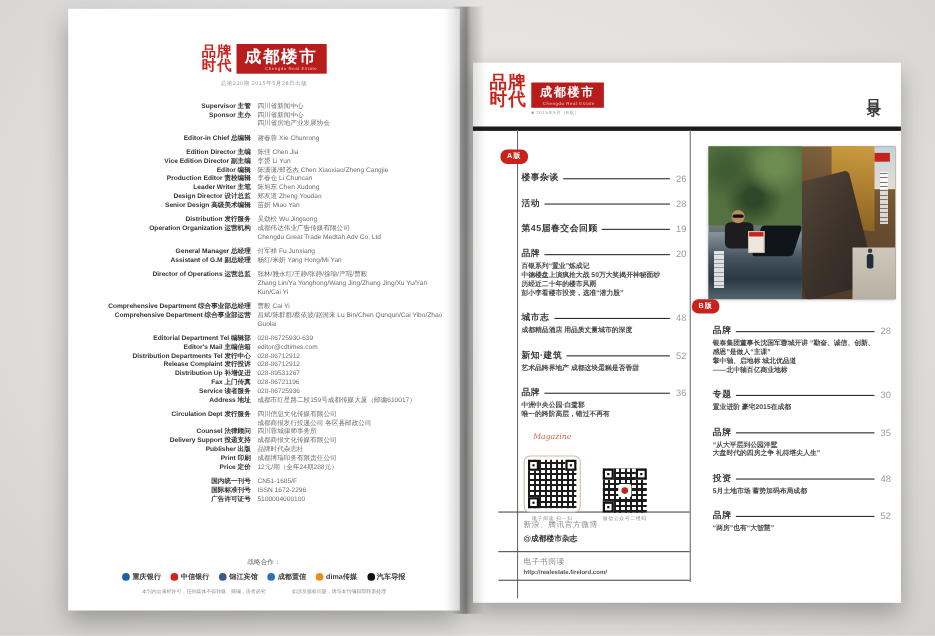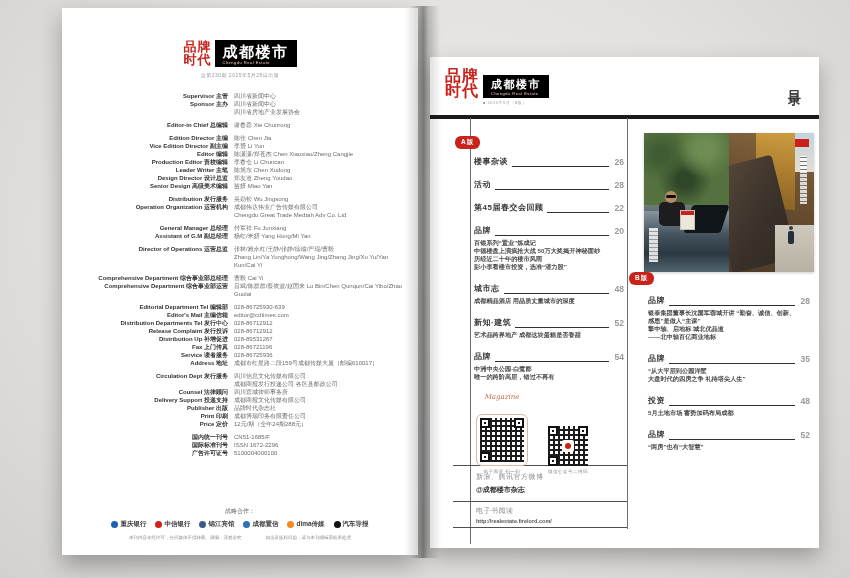--- a/index.html
+++ b/index.html
@@ -15,21 +15,21 @@
   .page-left{left:62px;top:8px;width:356px;height:547px;box-shadow:0 10px 22px rgba(0,0,0,.30);}
   .page-left::after{content:"";position:absolute;top:0;right:0;bottom:0;width:14px;
     background:linear-gradient(to left, rgba(0,0,0,.14), transparent);}
   .page-right{left:430px;top:57px;width:389px;height:491px;box-shadow:0 9px 20px rgba(0,0,0,.28);}
   .page-right::before{content:"";position:absolute;top:0;left:0;bottom:0;width:12px;
     background:linear-gradient(to right, rgba(0,0,0,.12), transparent);z-index:5;pointer-events:none;}
 
   
   .lp-logo{margin:32px auto 0;width:136px;display:flex;align-items:flex-start;justify-content:center;gap:3px;}
   .brand-stack{color:#c8221b;font-weight:bold;font-size:13px;line-height:13px;letter-spacing:1px;white-space:pre-line;text-align:center;}
-  .brand-box{background:#000000;color:#fff;text-align:left;padding:3px 8px 2px;}
+  .brand-box{background:#b91c1c;color:#fff;text-align:right;padding:3px 8px 2px;}
   .brand-main{font-size:15px;font-weight:bold;letter-spacing:1.5px;line-height:17px;}
   .brand-sub{font-size:4px;line-height:5px;color:#f3c6c0;letter-spacing:.5px;}
   .lp-issue{text-align:center;font-size:5px;color:#999;margin-top:5px;letter-spacing:.5px;}
   .masthead{margin:14px auto 0;width:340px;font-size:6px;line-height:8px;}
   .mh-row{display:flex;}
   .mh-row.gap{margin-top:5px;}
   .mh-label{width:158px;flex:none;text-align:right;font-weight:bold;color:#333;padding-right:6px;}
   .mh-value{flex:1;color:#6b6b6b;white-space:pre-line;}
   .partners{position:absolute;left:0;right:0;bottom:15px;text-align:center;}
   .partners-title{font-size:6px;color:#666;margin-bottom:4px;}
@@ -52,24 +52,24 @@
   .rp-rule{position:absolute;top:58px;left:0;width:100%;height:3.5px;background:#1b1b1b;}
   .vline-a{position:absolute;left:40px;top:61px;width:1px;height:426px;background:#6e6e6e;}
   .vline-mid{position:absolute;left:197px;top:61px;width:1px;height:411px;background:#6e6e6e;}
   .badge{position:absolute;background:#c8221b;color:#fff;font-size:6.5px;font-weight:bold;
     padding:2px 6px;border-radius:6px;z-index:7;letter-spacing:1px;}
   .badge-a{left:25px;top:79px;}
   .badge-b{left:199px;top:215px;}
   .col-a{position:absolute;left:44px;top:99px;width:150px;}
   .col-b{position:absolute;left:218px;top:238px;width:162px;}
   .toc-item{margin-bottom:12px;}
-  .toc-head{display:flex;align-items:flex-end;gap:4px;}
+  .toc-head{display:flex;align-items:center;gap:4px;}
   .toc-title{flex:none;font-size:8px;font-weight:bold;color:#3a3a3a;letter-spacing:.5px;}
   .toc-rule{flex:1;border-top:1.4px solid #2d2d2d;margin-top:1px;}
-  .toc-page{flex:none;font-size:8.5px;color:#9a9a9a;min-width:11px;text-align:right;font-weight:bold;}
+  .toc-page{flex:none;font-size:8.5px;color:#9a9a9a;min-width:11px;text-align:right;}
   .toc-lines{font-size:6.2px;font-weight:bold;color:#4a4a4a;line-height:8px;margin-top:3px;white-space:pre-line;}
   .toc-lines:empty{display:none;}
 
   .photo-strip{position:absolute;left:214px;top:76px;width:170px;height:139px;display:flex;z-index:4;
     box-shadow:0 1px 3px rgba(0,0,0,.2);}
   .photo{flex:1;position:relative;overflow:hidden;}
   .p1{background:linear-gradient(180deg,#5d7a4a 0%,#46633a 28%,#7d8d79 46%,#5b6a74 58%,#2e3b45 78%,#4d636f 100%);}
   .p1-foliage{position:absolute;left:0;right:0;top:0;height:52%;
     background:radial-gradient(circle at 20% 30%, #3f5c33 8%, transparent 32%),
                radial-gradient(circle at 72% 22%, #6e8d52 10%, transparent 36%),
@@ -395,21 +395,21 @@
           <span class="toc-rule"></span>
           <span class="toc-page">28</span>
         </div>
 
       </div>
 
       <div class="toc-item">
         <div class="toc-head">
           <span class="toc-title">第45届春交会回顾</span>
           <span class="toc-rule"></span>
-          <span class="toc-page">22</span>
+          <span class="toc-page">19</span>
         </div>
 
       </div>
 
       <div class="toc-item">
         <div class="toc-head">
           <span class="toc-title">品牌</span>
           <span class="toc-rule"></span>
           <span class="toc-page">20</span>
         </div>
@@ -434,21 +434,21 @@
           <span class="toc-rule"></span>
           <span class="toc-page">52</span>
         </div>
         <div class="toc-lines">艺术品跨界地产 成都这块蛋糕是否香甜</div>
       </div>
 
       <div class="toc-item">
         <div class="toc-head">
           <span class="toc-title">品牌</span>
           <span class="toc-rule"></span>
-          <span class="toc-page">54</span>
+          <span class="toc-page">36</span>
         </div>
         <div class="toc-lines">中洲中央公园·白鹭郡
 唯一的跨阶高层，错过不再有</div>
       </div>
 
   </div>
 
   <div class="photo-strip">
     <div class="photo p1">
       <div class="p1-foliage"></div>
@@ -478,20 +478,28 @@
           <span class="toc-title">品牌</span>
           <span class="toc-rule"></span>
           <span class="toc-page">28</span>
         </div>
         <div class="toc-lines">银泰集团董事长沈国军蓉城开讲 “勤奋、诚信、创新、
 感恩”是做人“主课”
 擎中轴、启地标 城北优品道
 ——北中轴百亿商业地标</div>
       </div>
 
+      <div class="toc-item">
+        <div class="toc-head">
+          <span class="toc-title">专题</span>
+          <span class="toc-rule"></span>
+          <span class="toc-page">30</span>
+        </div>
+        <div class="toc-lines">置业进阶 豪宅2015在成都</div>
+      </div>
 
       <div class="toc-item">
         <div class="toc-head">
           <span class="toc-title">品牌</span>
           <span class="toc-rule"></span>
           <span class="toc-page">35</span>
         </div>
         <div class="toc-lines">“从大平层到公园洋墅
 大盘时代的四房之争 礼待塔尖人生”</div>
       </div>

